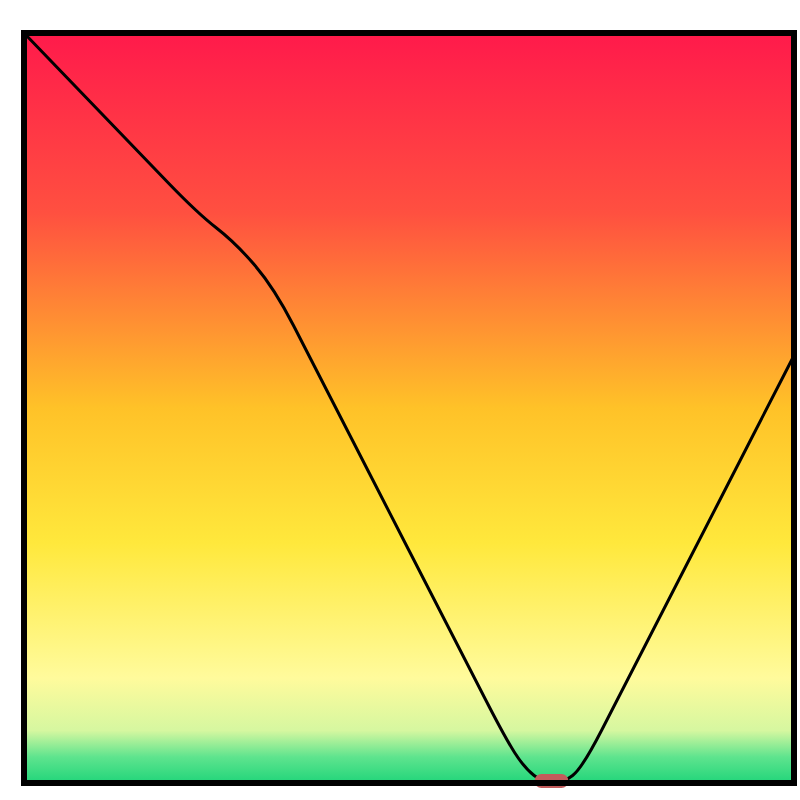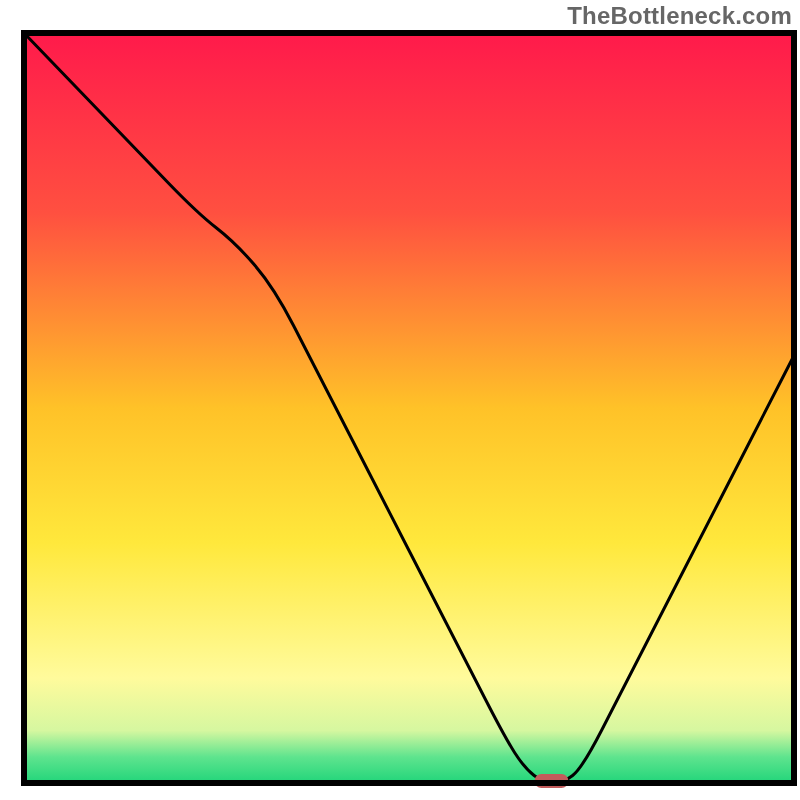--- a/index.html
+++ b/index.html
@@ -47,21 +47,20 @@
   }
   .marker {
     fill: #c25b5b;
     stroke: none;
   }
 </style>
 </head>
 <body>
 <div class="frame">
 
-<div class="watermark">TheBottleneck.com</div>
 
 <svg class="chart" viewBox="0 0 800 800" preserveAspectRatio="none">
   <defs>
     <linearGradient id="bg-grad" x1="0" y1="0" x2="0" y2="1">
           <stop offset="0%" stop-color="#ff1a4b"></stop>
           <stop offset="24%" stop-color="#ff5040"></stop>
           <stop offset="50%" stop-color="#ffc228"></stop>
           <stop offset="68%" stop-color="#ffe83c"></stop>
           <stop offset="86%" stop-color="#fffb9c"></stop>
           <stop offset="93%" stop-color="#d6f7a0"></stop>

